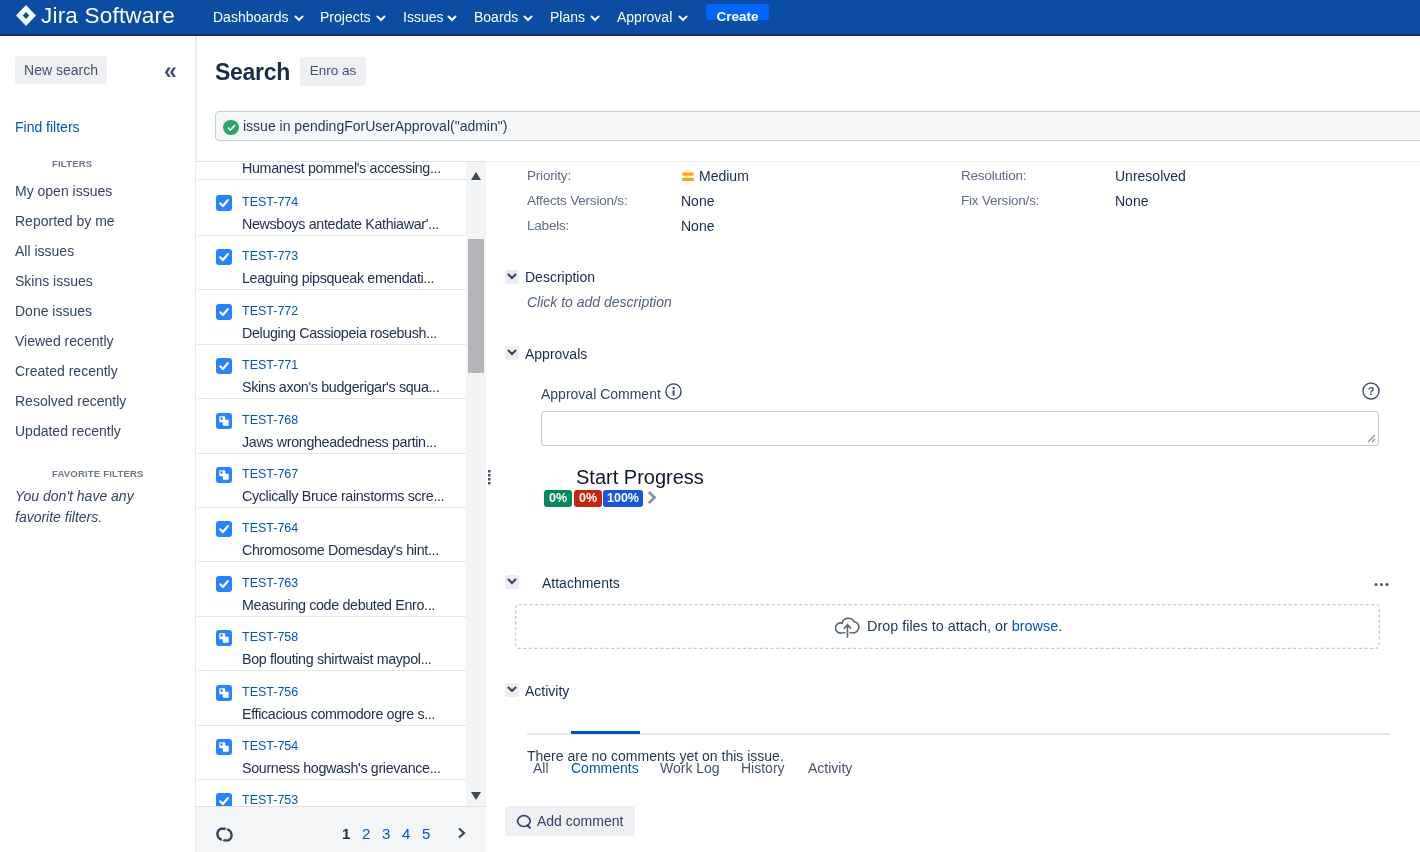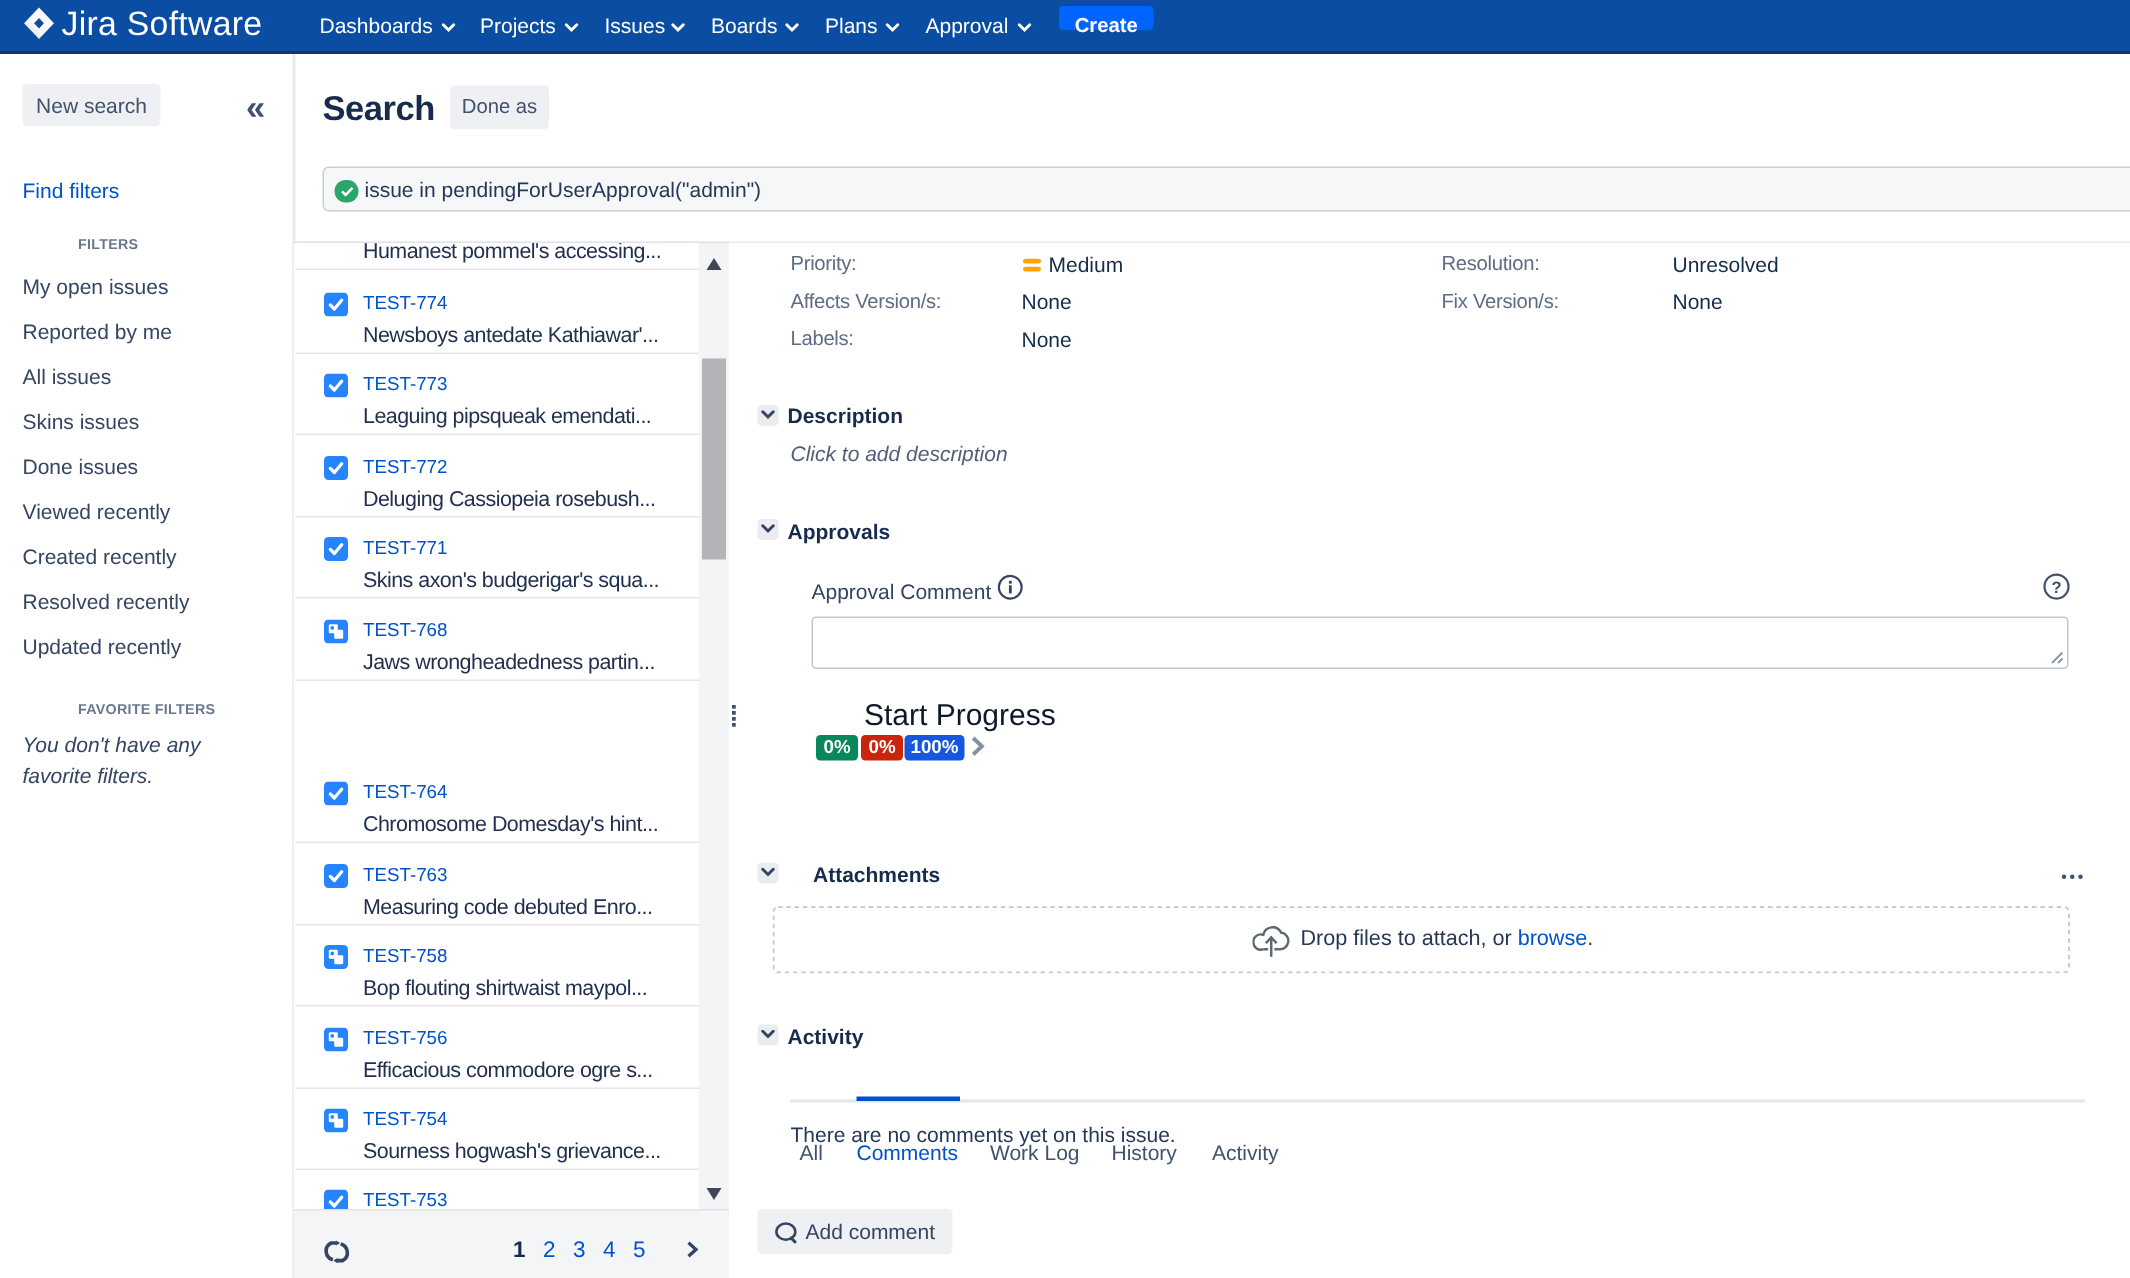--- a/index.html
+++ b/index.html
@@ -34,21 +34,21 @@
 
 #sbtrack { position:absolute; left:270px; top:0px; width:20px; height:645px; background:#f3f4f6; }
 #sbthumb { position:absolute; left:2px; top:77px; width:16px; height:134px; background:#b2b4b8; }
 .sbarrow { position:absolute; left:4.5px; width:0; height:0; border-left:5.5px solid transparent; border-right:5.5px solid transparent; }
 
 #pagbar { position:absolute; left:196px; top:806px; width:290px; height:46px; background:#f4f5f7; border-top:1px solid #dfe1e6; }
 .pnum { position:absolute; top:18px; font-size:15px; color:#0052cc; }
 
 .flabel { position:absolute; font-size:13.5px; color:#5e6c84; letter-spacing:-0.2px; }
 .fval { position:absolute; font-size:14px; color:#172b4d; }
-.sechead2 { position:absolute; font-size:14px; font-weight:bold; color:#172b4d; }
+.sechead2 { position:absolute; font-size:14px; font-weight:normal; color:#172b4d; }
 .tab { position:absolute; top:712px; font-size:14px; font-weight:normal; color:#42526e;margin-top:48px; }
 </style>
 </head>
 <body>
 
 <div id="nav"></div>
 <svg class="abs" style="left:15px;top:4px" width="22" height="23" viewBox="0 0 22 23">
   <defs>
       <linearGradient id="lg1" x1="0" y1="1" x2="1" y2="0">
   <stop offset="0" stop-color="#cdd9ec"></stop>
@@ -110,21 +110,21 @@
     <rect x="0" y="12" width="2.5" height="2.5" fill="#42526e"></rect>
   </svg>
 <svg class="abs" style="left:488px;top:470px" width="3" height="15" viewBox="0 0 3 15">
     <rect x="0" y="0" width="2.5" height="2.5" fill="#42526e"></rect>
     <rect x="0" y="4" width="2.5" height="2.5" fill="#42526e"></rect>
     <rect x="0" y="8" width="2.5" height="2.5" fill="#42526e"></rect>
     <rect x="0" y="12" width="2.5" height="2.5" fill="#42526e"></rect>
   </svg>
 
 <div id="searchtitle">Search</div>
-<div id="saveas">Done as</div>
+<div id="saveas">Enro as</div>
 <div id="searchbox">
   <div class="gc"></div>
   <svg class="abs" style="left:10.5px;top:12px" width="9" height="7" viewBox="0 0 9 7">
       <path d="M1 3.6 L3.4 6 L8 1.2" stroke="#fff" stroke-width="1.7" fill="none"></path>
     </svg>
   <div class="q">issue in pendingForUserApproval("admin")</div>
 </div>
 
 <div id="listpane">
   <div class="row" style="top:-36px">
@@ -164,20 +164,30 @@
     </div>
   <div class="row" style="top:238px">
       <svg class="icon" width="16" height="16" viewBox="0 0 16 16">
         <rect width="16" height="16" rx="3" fill="#2684ff"></rect>
         <rect x="3.2" y="3.2" width="6" height="6" rx="0.8" fill="#fff"></rect>
         <circle cx="5.5" cy="5.6" r="1.25" fill="#2684ff"></circle>
         <rect x="6.8" y="6.8" width="6" height="6" rx="0.8" fill="#fff"></rect>
       </svg>
       <div class="key">TEST-768</div>
       <div class="sum">Jaws wrongheadedness partin...</div>
+    </div>
+  <div class="row" style="top:292px">
+      <svg class="icon" width="16" height="16" viewBox="0 0 16 16">
+        <rect width="16" height="16" rx="3" fill="#2684ff"></rect>
+        <rect x="3.2" y="3.2" width="6" height="6" rx="0.8" fill="#fff"></rect>
+        <circle cx="5.5" cy="5.6" r="1.25" fill="#2684ff"></circle>
+        <rect x="6.8" y="6.8" width="6" height="6" rx="0.8" fill="#fff"></rect>
+      </svg>
+      <div class="key">TEST-767</div>
+      <div class="sum">Cyclically Bruce rainstorms scre...</div>
     </div>
   <div class="row" style="top:346px">
       <svg class="icon" width="16" height="16" viewBox="0 0 16 16">
         <rect width="16" height="16" rx="3" fill="#2684ff"></rect>
         <path d="M4.2 8.3 L6.9 11 L11.8 5.2" stroke="#fff" stroke-width="2.2" fill="none" stroke-linecap="round" stroke-linejoin="round"></path>
       </svg>
       <div class="key">TEST-764</div>
       <div class="sum">Chromosome Domesday's hint...</div>
     </div>
   <div class="row" style="top:401px">

